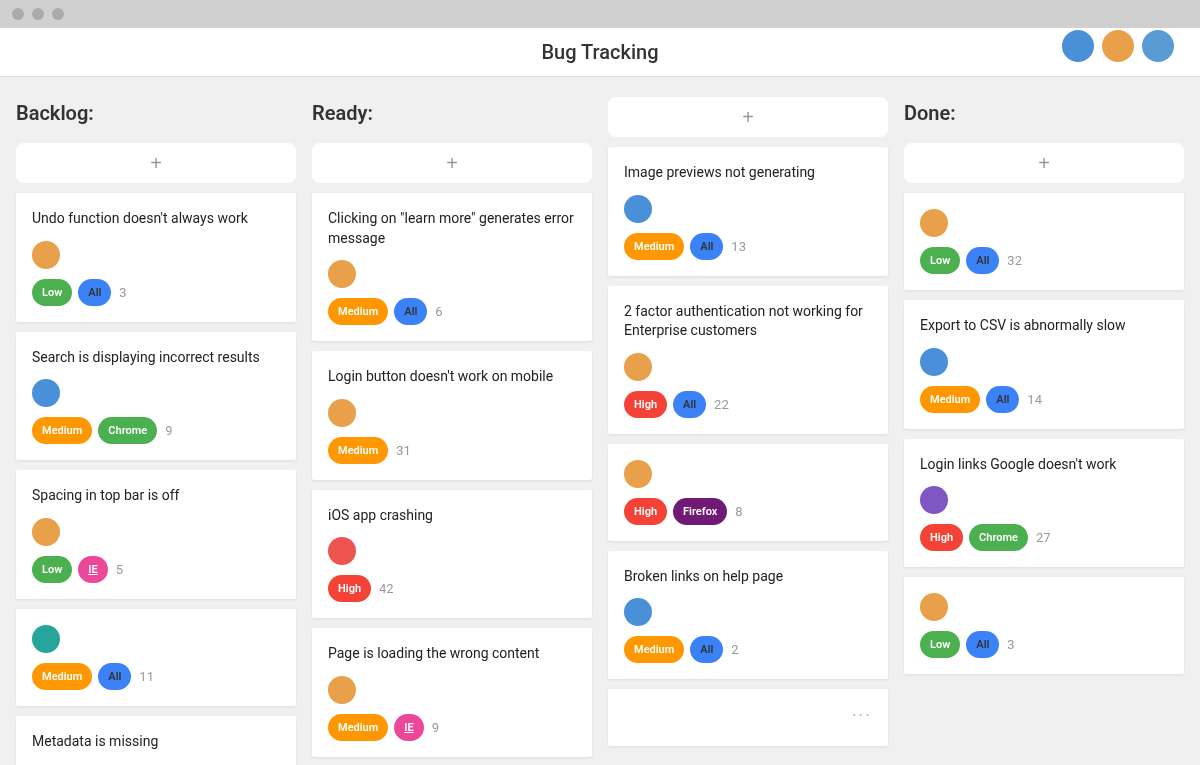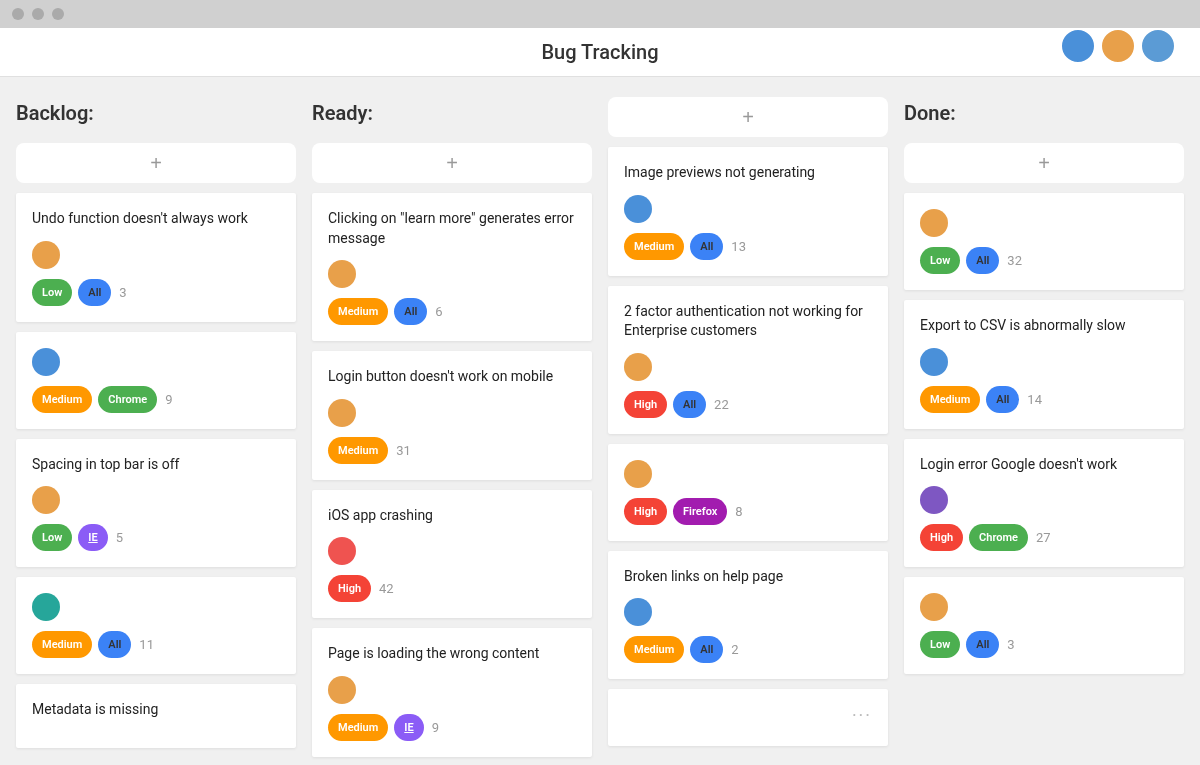--- a/index.html
+++ b/index.html
@@ -122,22 +122,22 @@
       border-radius: 20px;
       font-size: 11px;
       font-weight: 600;
       color: white;
     }
     .badge-low { background: #4caf50; }
     .badge-medium { background: #ff9800; text-align: right; }
     .badge-high { background: #f44336; }
     .badge-all { background: #3b82f6; color: #333; }
     .badge-chrome { background: #4caf50; }
-    .badge-ie { background: #8b5cf6; text-decoration: underline; }
-    .badge-firefox { background: #a21caf; color: white; }
+    .badge-ie { background: #ec4899; text-decoration: underline; }
+    .badge-firefox { background: #701a75; color: white; }
 
     .card-count {
       font-size: 13px;
       color: #999;
       margin-left: 2px;
     }
 
     .dots {
       font-size: 18px;
       color: #bbb;
@@ -180,20 +180,21 @@
       <div class="card">
         <div class="card-title">Undo function doesn't always work</div>
         <div class="card-avatar av-orange"></div>
         <div class="card-footer">
           <span class="badge badge-low">Low</span>
           <span class="badge badge-all">All</span>
           <span class="card-count">3</span>
         </div>
       </div>
       <div class="card">
+        <div class="card-title">Search is displaying incorrect results</div>
         <div class="card-avatar av-blue"></div>
         <div class="card-footer">
           <span class="badge badge-medium">Medium</span>
           <span class="badge badge-chrome">Chrome</span>
           <span class="card-count">9</span>
         </div>
       </div>
       <div class="card">
         <div class="card-title">Spacing in top bar is off</div>
         <div class="card-avatar av-orange"></div>
@@ -308,21 +309,21 @@
       <div class="card">
         <div class="card-title">Export to CSV is abnormally slow</div>
         <div class="card-avatar av-blue"></div>
         <div class="card-footer">
           <span class="badge badge-medium">Medium</span>
           <span class="badge badge-all">All</span>
           <span class="card-count">14</span>
         </div>
       </div>
       <div class="card">
-        <div class="card-title">Login error Google doesn't work</div>
+        <div class="card-title">Login links Google doesn't work</div>
         <div class="card-avatar av-purple"></div>
         <div class="card-footer">
           <span class="badge badge-high">High</span>
           <span class="badge badge-chrome">Chrome</span>
           <span class="card-count">27</span>
         </div>
       </div>
       <div class="card">
         <div class="card-avatar av-orange"></div>
         <div class="card-footer">

